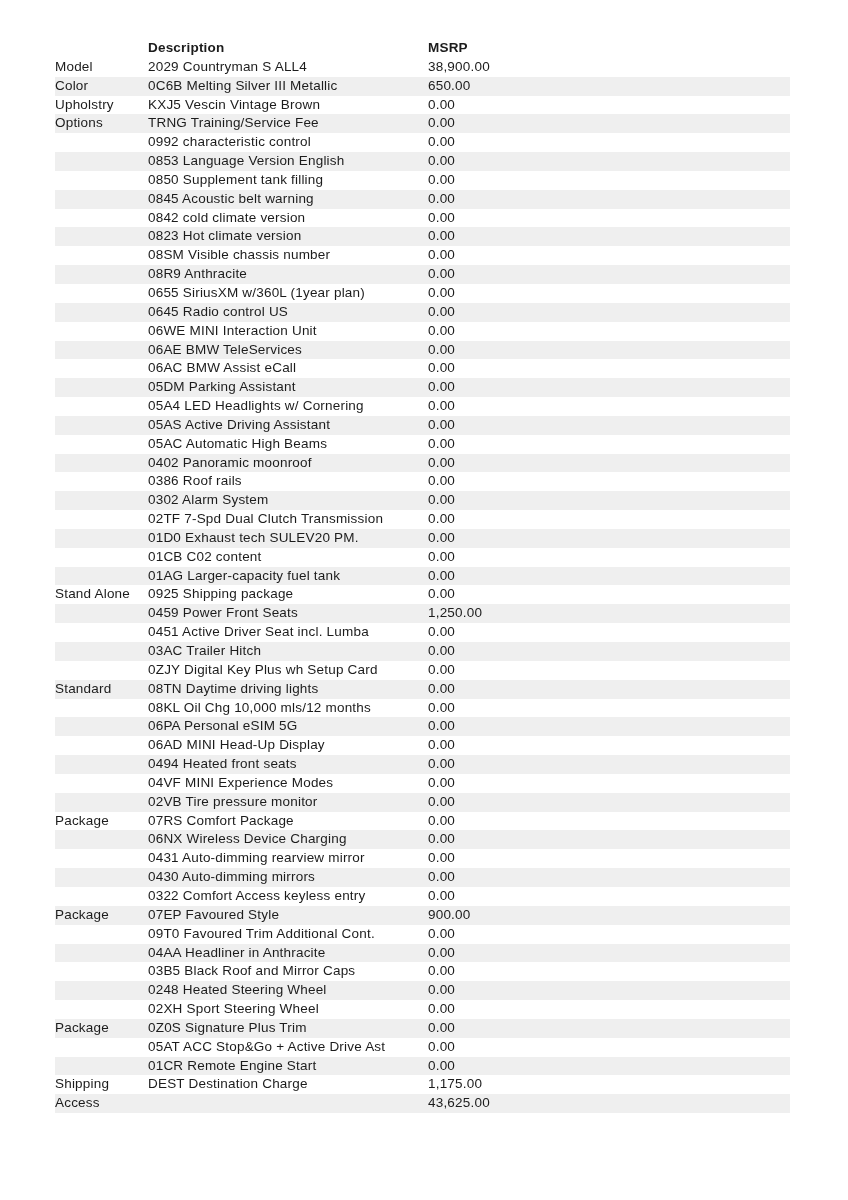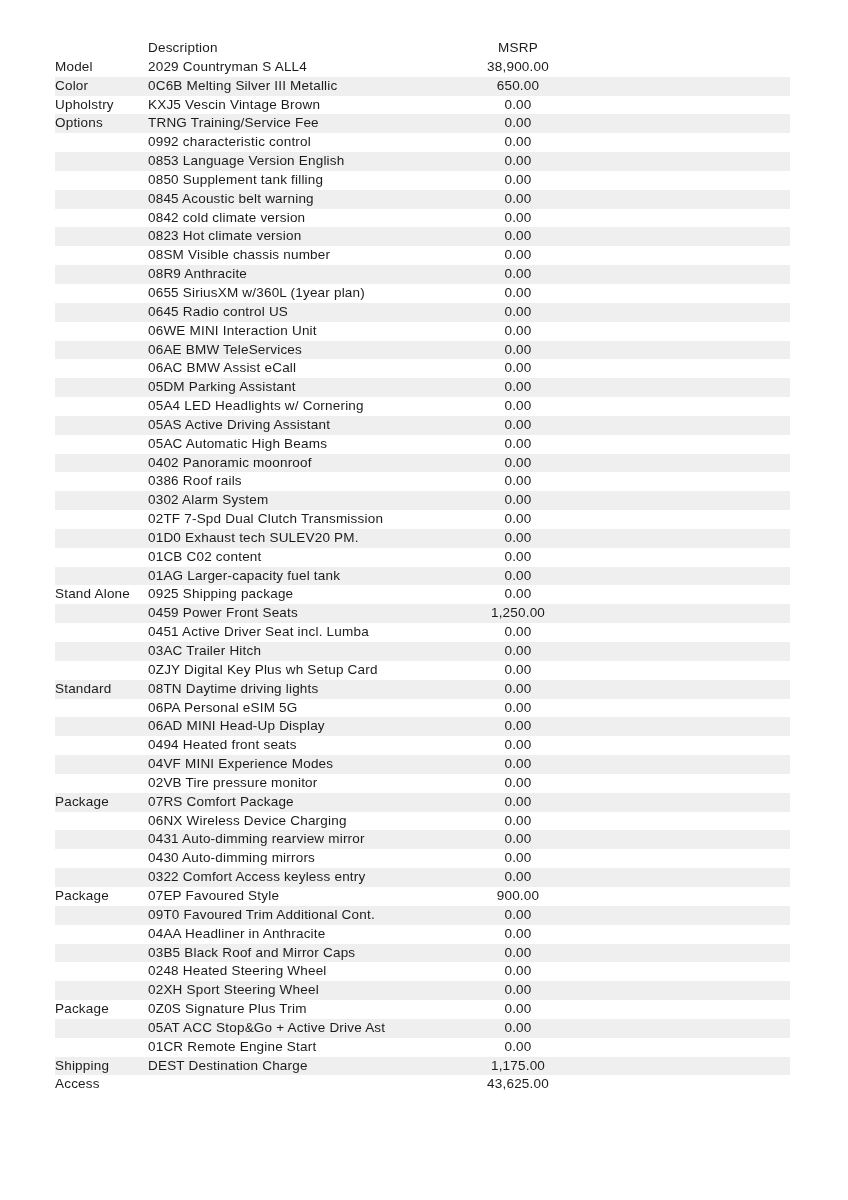--- a/index.html
+++ b/index.html
@@ -33,22 +33,22 @@
   table.pricing td {
     padding: 0;
     height: 18.85px;
     line-height: 18.85px;
     white-space: nowrap;
     overflow: hidden;
     font-weight: normal;
     text-align: left;
     vertical-align: middle;
   }
-  table.pricing thead th { font-weight: normal; }
-  table.pricing .msrp { text-align: center; }
+  table.pricing thead th { font-weight: bold; }
+  table.pricing .msrp { text-align: left; }
   table.pricing tbody tr:nth-child(even) { background: #efefef; }
 </style>
 </head>
 <body>
 
 <div class="sheet">
   <table class="pricing">
     <colgroup>
       <col class="c-label">
       <col class="c-desc">
@@ -263,20 +263,26 @@
     <td></td>
   </tr>
         <tr>
     <td>Standard</td>
     <td>08TN Daytime driving lights</td>
     <td class="msrp">0.00</td>
     <td></td>
   </tr>
         <tr>
     <td></td>
+    <td>08KL Oil Chg 10,000 mls/12 months</td>
+    <td class="msrp">0.00</td>
+    <td></td>
+  </tr>
+        <tr>
+    <td></td>
     <td>06PA Personal eSIM 5G</td>
     <td class="msrp">0.00</td>
     <td></td>
   </tr>
         <tr>
     <td></td>
     <td>06AD MINI Head-Up Display</td>
     <td class="msrp">0.00</td>
     <td></td>
   </tr>

